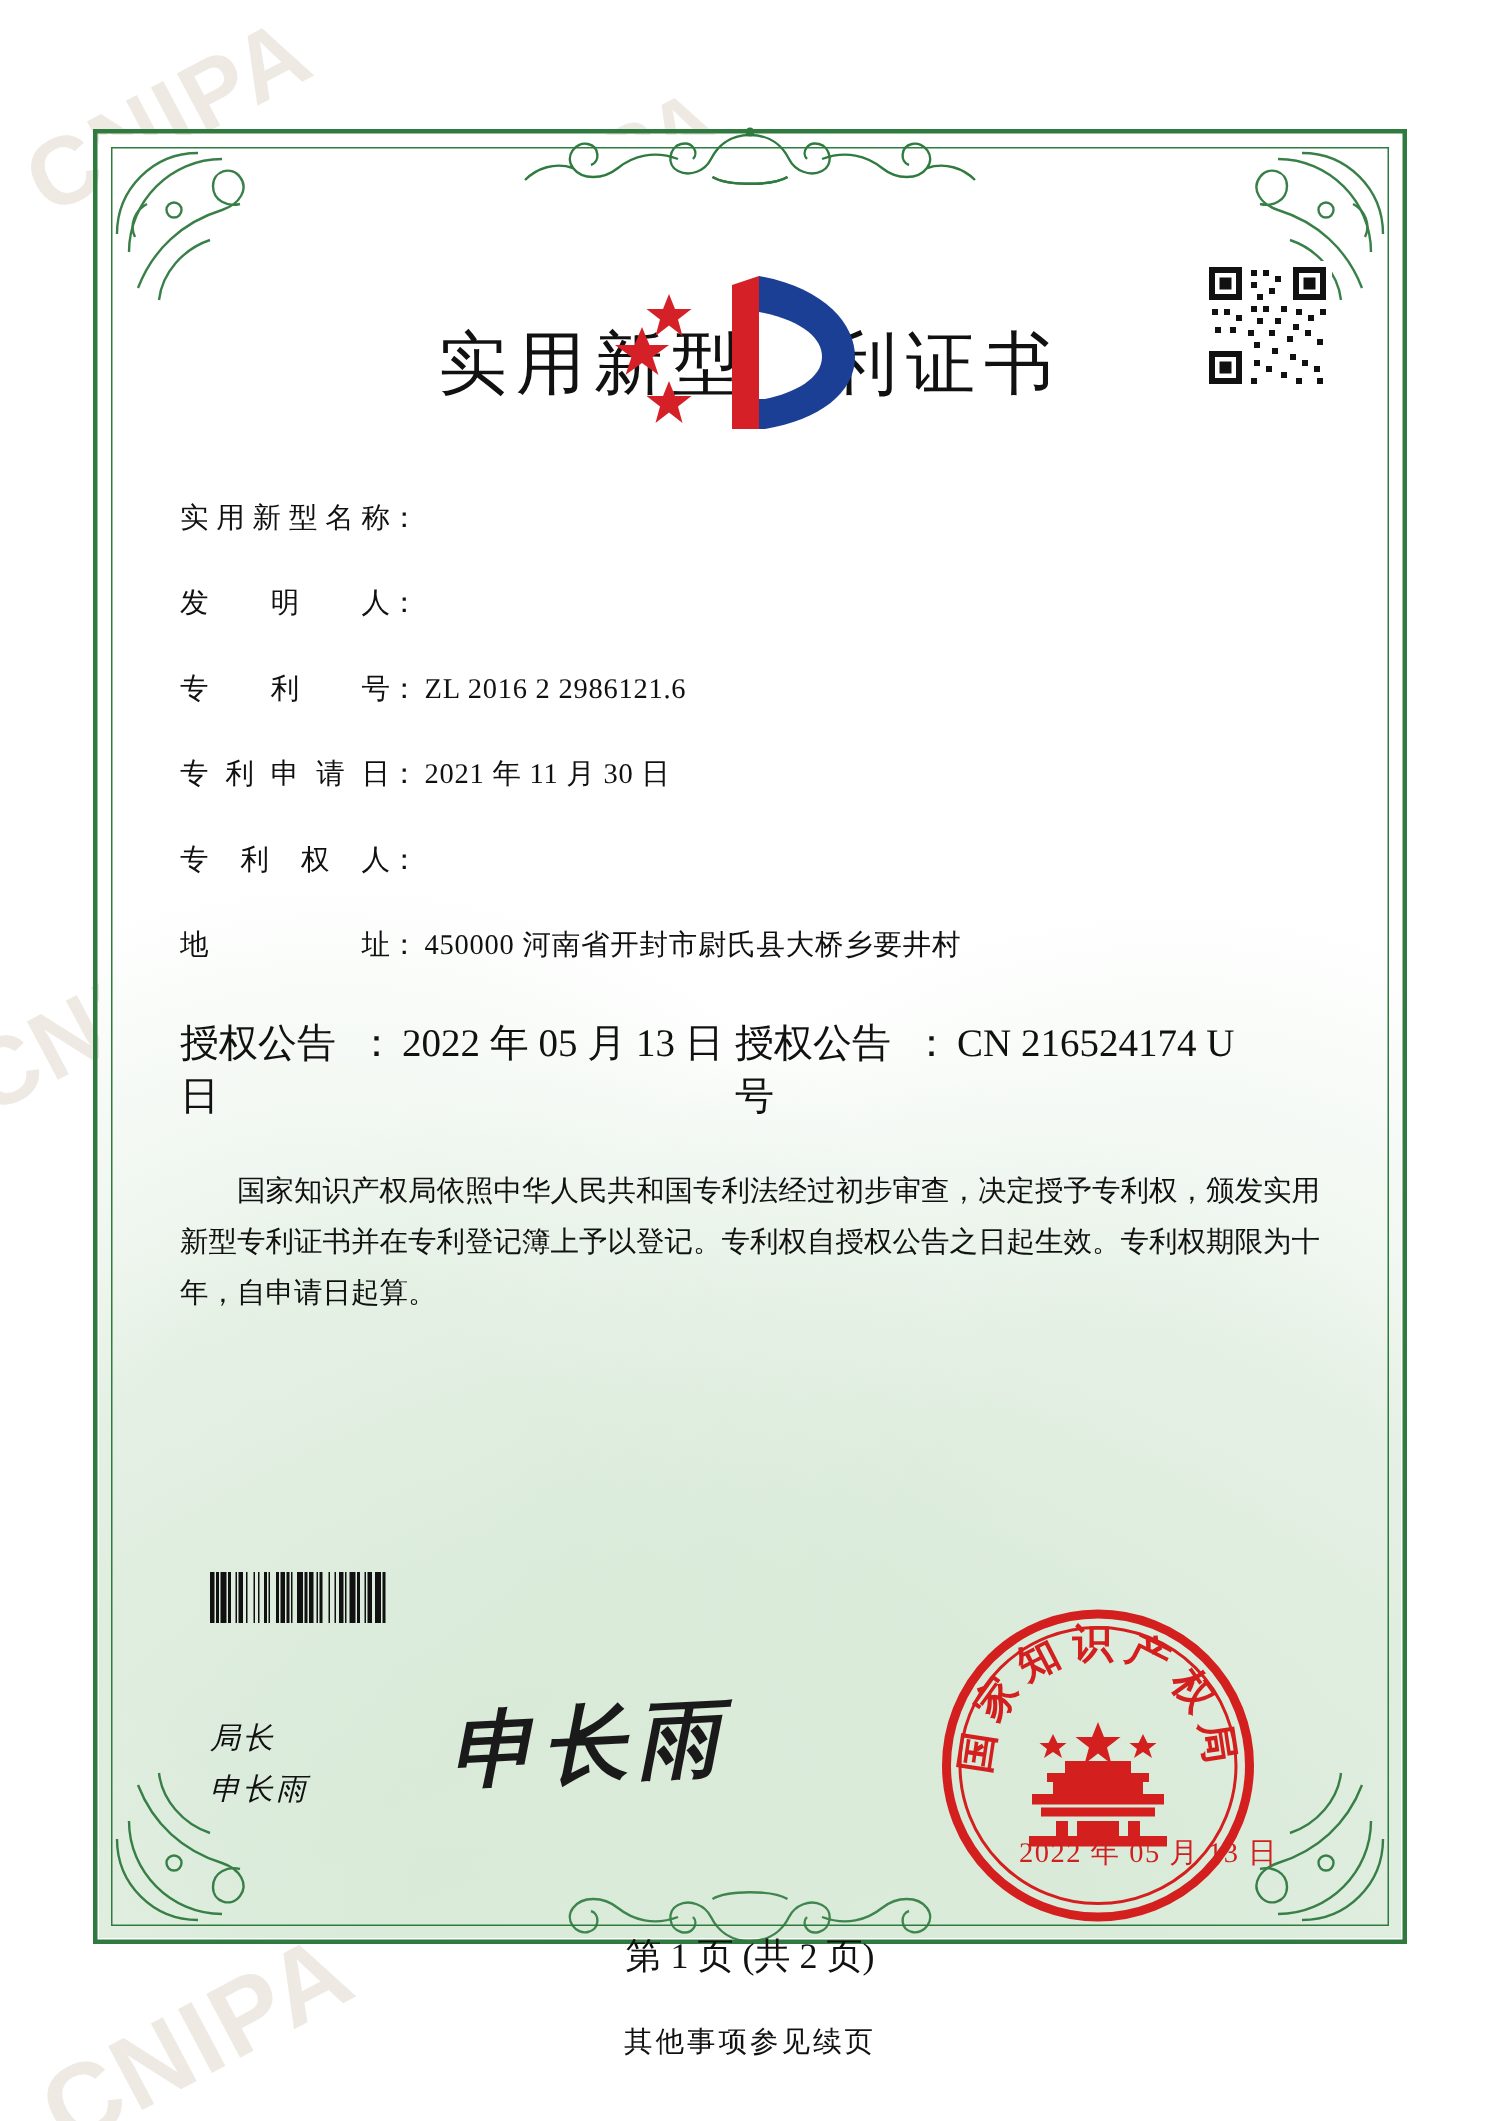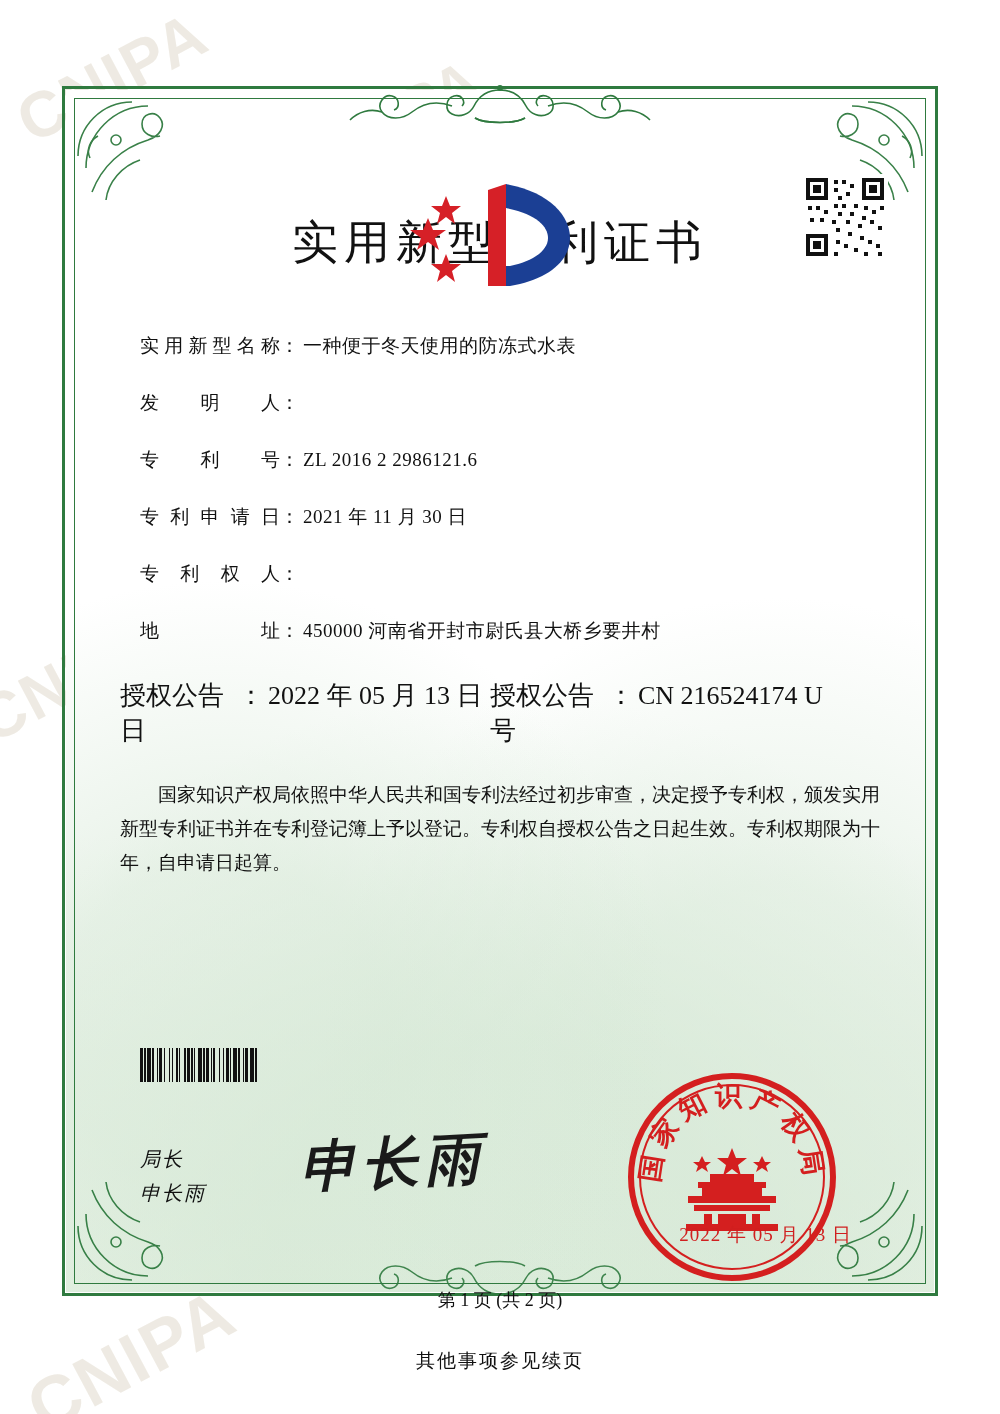--- a/index.html
+++ b/index.html
@@ -86,21 +86,21 @@
   .main-title{
     text-align:center;
     font-size:46px;
     font-weight:400;
     letter-spacing:6px;
     margin-top:62px;
     font-family:"Liberation Serif","DejaVu Serif",serif;
   }
 
   .fields{margin-top:62px;font-size:19px;line-height:1;}
-  .field{display:flex;margin-bottom:38px;align-items:flex-start;margin-left:20px;}
+  .field{display:flex;margin-bottom:38px;align-items:flex-start;}
   .f-label{
     width:140px;flex:0 0 140px;
     display:flex;justify-content:space-between;
     letter-spacing:0;
   }
   .f-colon{margin:0 4px 0 0;}
   .f-value{flex:1;letter-spacing:.5px;}
 
   .row2{display:flex;margin-bottom:30px;font-size:26px;}
   .row2 .cell{display:flex;align-items:baseline;}
@@ -136,21 +136,21 @@
 
   
   .seal{
     position:absolute;right:160px;top:1070px;width:215px;height:215px;
   }
   .seal-date{
     position:absolute;right:148px;top:1222px;font-size:19px;color:#d01f1f;letter-spacing:1px;
   }
 
   .page-num{
-    position:absolute;left:0;right:0;top:1288px;text-align:center;font-size:18px;
+    position:absolute;left:0;right:0;top:1288px;text-align:center;font-size:24px;
   }
   .footer-note{
     position:absolute;left:0;right:0;top:1348px;text-align:center;font-size:19px;letter-spacing:2px;
   }
 </style>
 </head>
 <body>
 
 <div id="wm-layer">
     <div class="wm" style="left: 10px; top: 40px; font-size: 64px; transform: rotate(-28deg);">CNIPA</div>
@@ -296,21 +296,20 @@
     </svg>
   </div>
 
 
   <div class="main-title">实用新型专利证书</div>
 
   <div class="fields" id="fields">
       <div class="field">
         <span class="f-label" style="text-align-last: justify; display: inline-block; text-align: justify;">实用新型名称</span>
         <span class="f-colon">：</span>
-        <span class="f-value">一种便于冬天使用的防冻式水表</span>
       </div>
       <div class="field">
         <span class="f-label" style="text-align-last: justify; display: inline-block; text-align: justify;">发明人</span>
         <span class="f-colon">：</span>
       </div>
       <div class="field">
         <span class="f-label" style="text-align-last: justify; display: inline-block; text-align: justify;">专利号</span>
         <span class="f-colon">：</span>
         <span class="f-value">ZL 2016 2 2986121.6</span>
       </div>

